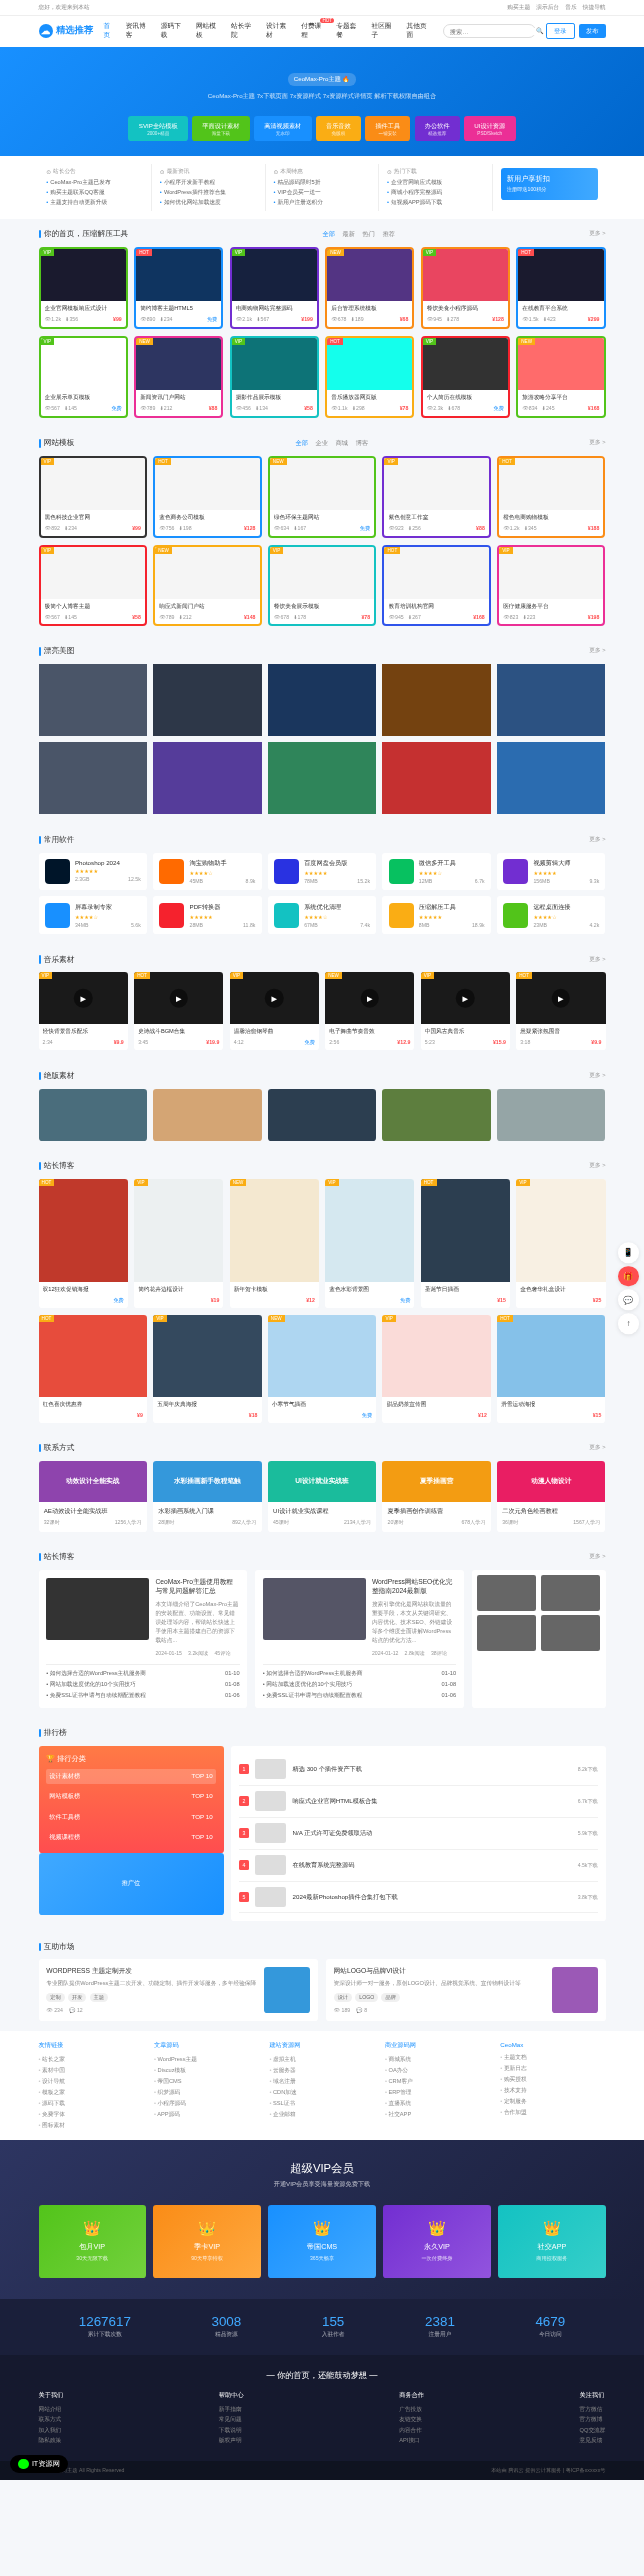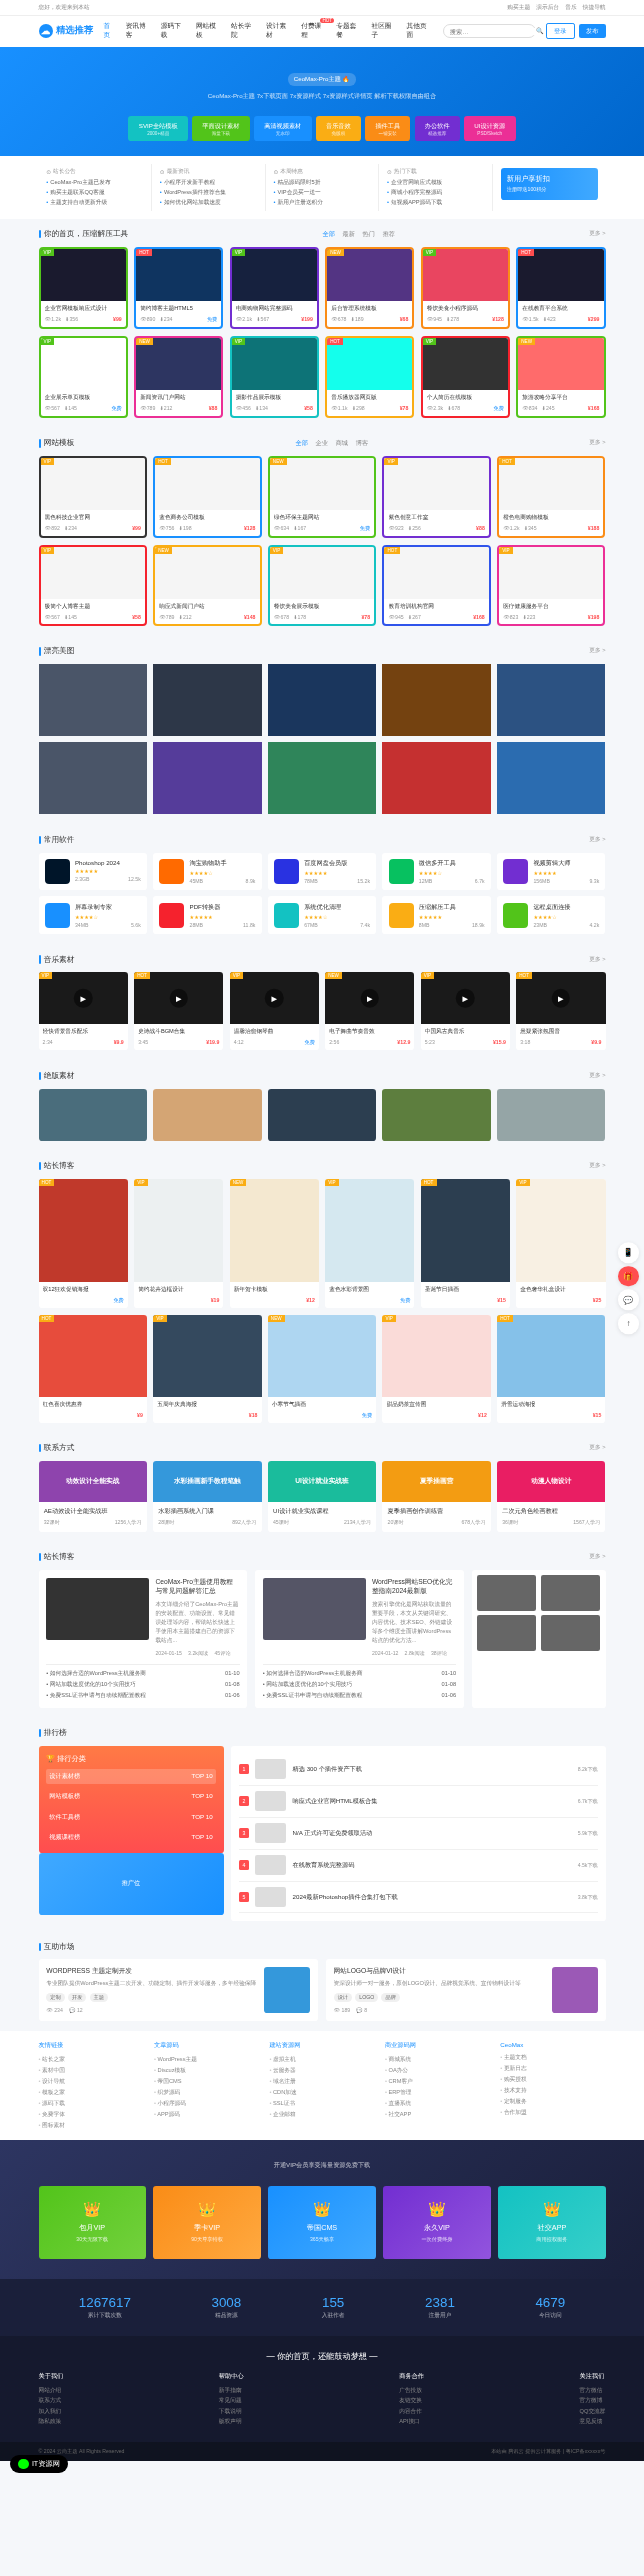--- a/index.html
+++ b/index.html
@@ -1380,20 +1380,21 @@
             <div class="links-item">定制服务</div>
             <div class="links-item">合作加盟</div>
           </div>
         </div>
       </div>
   </div>
 </div>
 
 <div class="vip-section">
   <div class="container">
+    <div class="vip-title">超级VIP会员</div>
     <div class="vip-sub">开通VIP会员享受海量资源免费下载</div>
     <div class="vip-grid" id="vip-grid">
         <div class="vip-card" style="background:linear-gradient(135deg,#52c41a,#73d13d)">
           <div class="vip-icon">👑</div>
           <div class="vip-name">包月VIP</div>
           <div class="vip-desc">30天无限下载</div>
         </div>
         <div class="vip-card" style="background:linear-gradient(135deg,#fa8c16,#ffa940)">
           <div class="vip-icon">👑</div>
           <div class="vip-name">季卡VIP</div>

